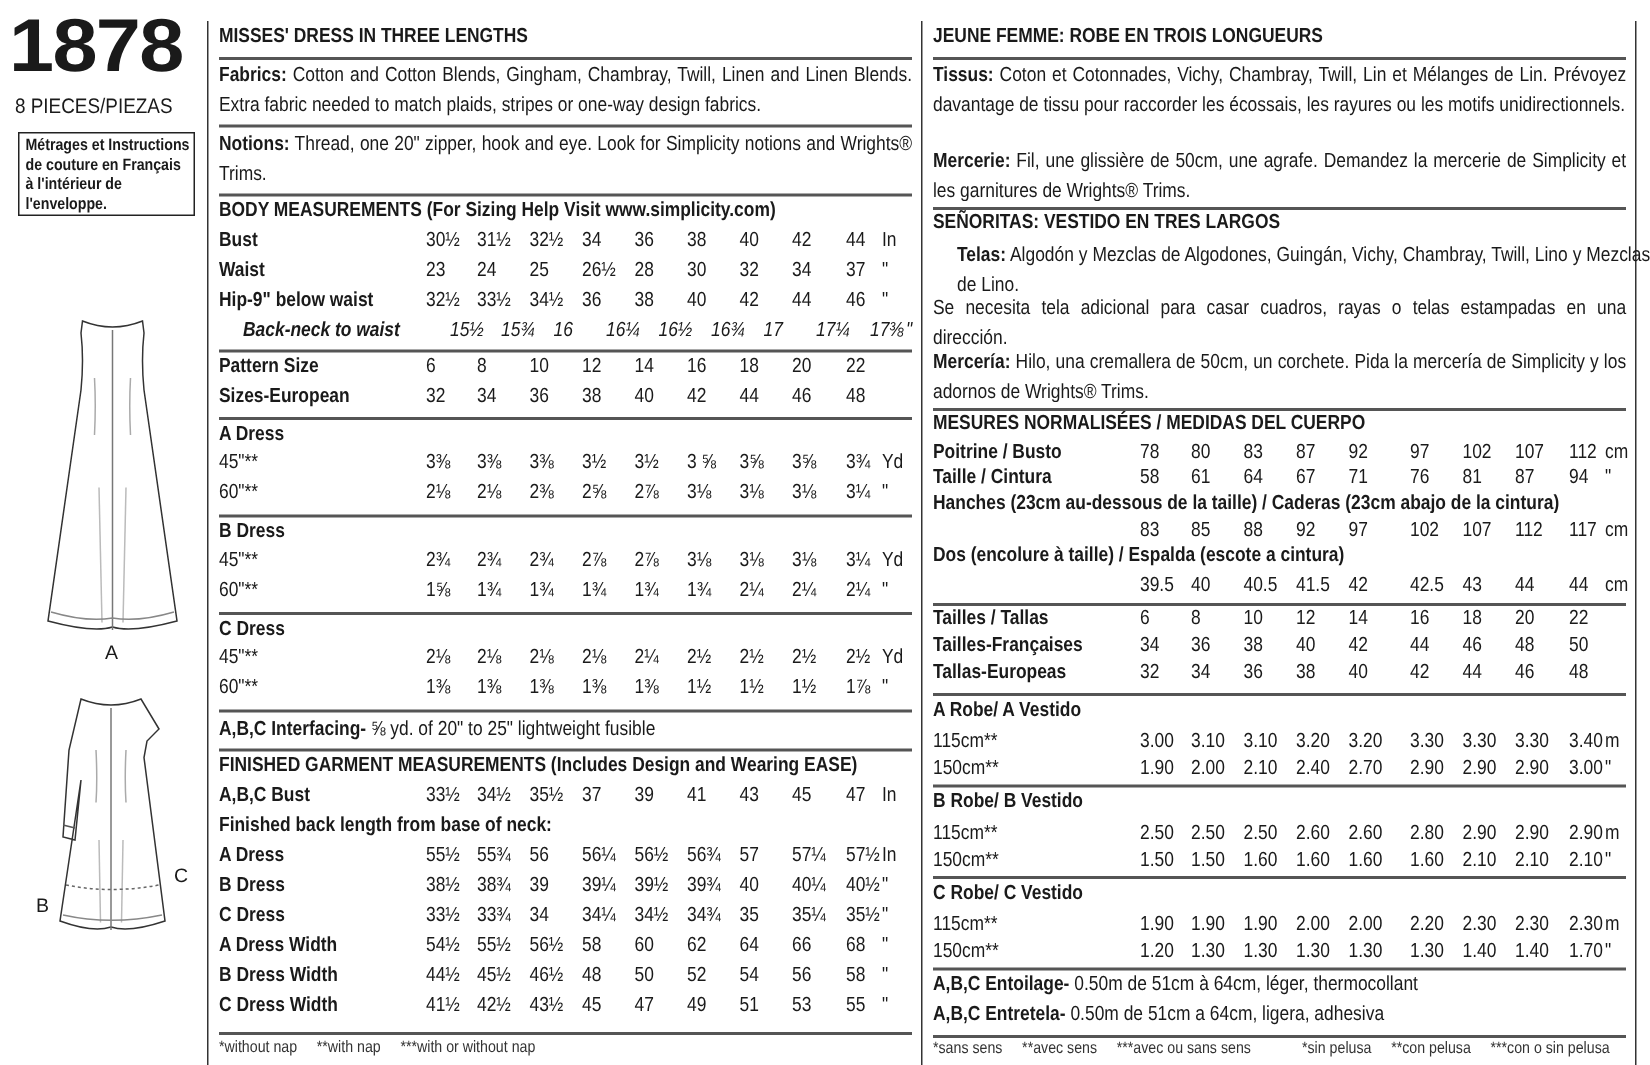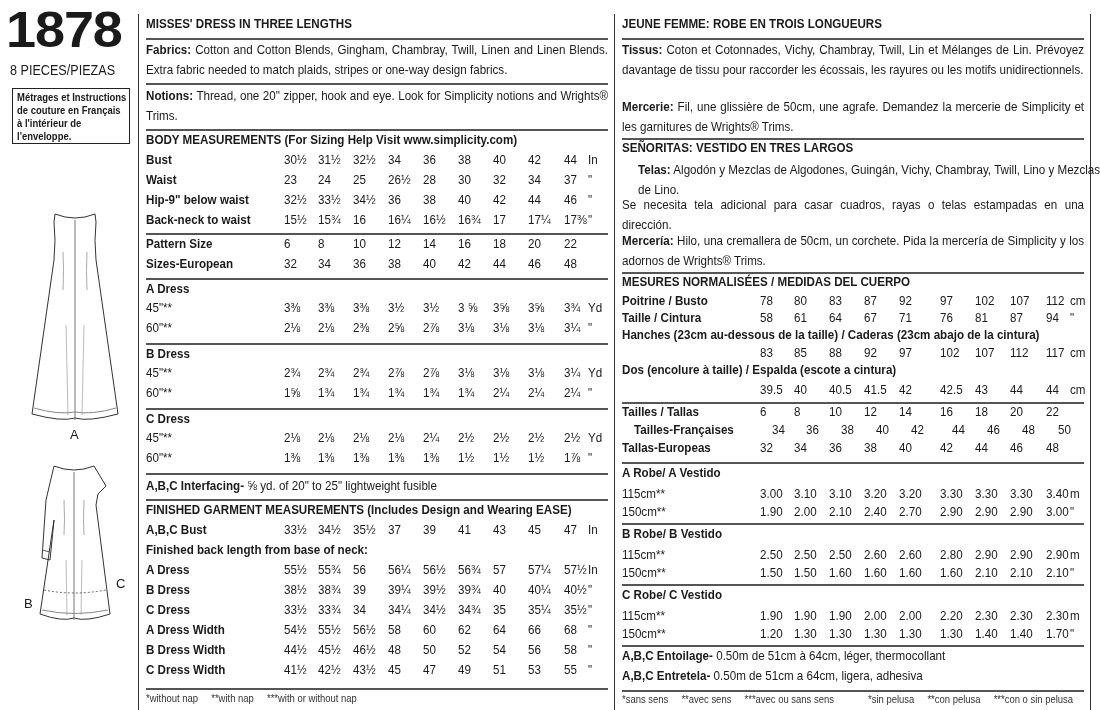--- a/index.html
+++ b/index.html
@@ -122,21 +122,21 @@
         <span class="v" style="left: 172px;">33½</span>
         <span class="v" style="left: 207px;">34½</span>
         <span class="v" style="left: 242px;">36</span>
         <span class="v" style="left: 277px;">38</span>
         <span class="v" style="left: 312px;">40</span>
         <span class="v" style="left: 347px;">42</span>
         <span class="v" style="left: 382px;">44</span>
         <span class="v" style="left: 418px;">46</span>
         <span class="u" style="left: 442px;">"</span>
       </div>
-      <div class="row" style="top: 212px; left: 0px; width: 462px;">
+      <div class="row" style="top: 212px; left: 16px; width: 462px; font-style: italic;">
         <span class="lbl">Back-neck to waist</span>
         <span class="v" style="left: 138px;">15½</span>
         <span class="v" style="left: 172px;">15¾</span>
         <span class="v" style="left: 207px;">16</span>
         <span class="v" style="left: 242px;">16¼</span>
         <span class="v" style="left: 277px;">16½</span>
         <span class="v" style="left: 312px;">16¾</span>
         <span class="v" style="left: 347px;">17</span>
         <span class="v" style="left: 382px;">17¼</span>
         <span class="v" style="left: 418px;">17⅜</span>
@@ -436,21 +436,21 @@
         <span class="v" style="left: 172px;">8</span>
         <span class="v" style="left: 207px;">10</span>
         <span class="v" style="left: 242px;">12</span>
         <span class="v" style="left: 277px;">14</span>
         <span class="v" style="left: 318px;">16</span>
         <span class="v" style="left: 353px;">18</span>
         <span class="v" style="left: 388px;">20</span>
         <span class="v" style="left: 424px;">22</span>
         <span class="u" style="left: 448px;"></span>
       </div>
-      <div class="row" style="top: 422px; left: 12px; width: 462px;">
+      <div class="row" style="top: 422px; left: 0px; width: 462px;">
         <span class="lbl">Tailles-Françaises</span>
         <span class="v" style="left: 138px;">34</span>
         <span class="v" style="left: 172px;">36</span>
         <span class="v" style="left: 207px;">38</span>
         <span class="v" style="left: 242px;">40</span>
         <span class="v" style="left: 277px;">42</span>
         <span class="v" style="left: 318px;">44</span>
         <span class="v" style="left: 353px;">46</span>
         <span class="v" style="left: 388px;">48</span>
         <span class="v" style="left: 424px;">50</span>

